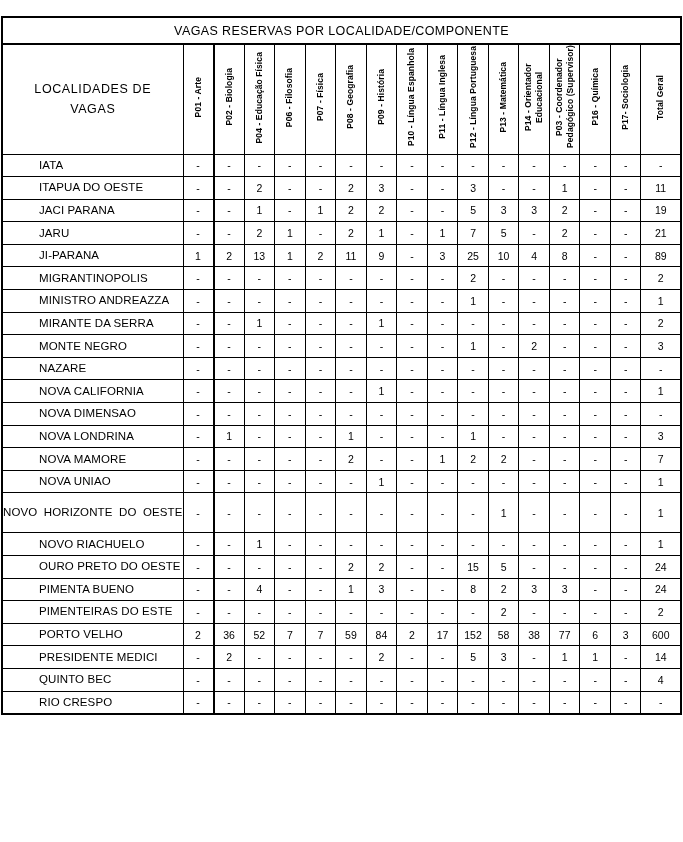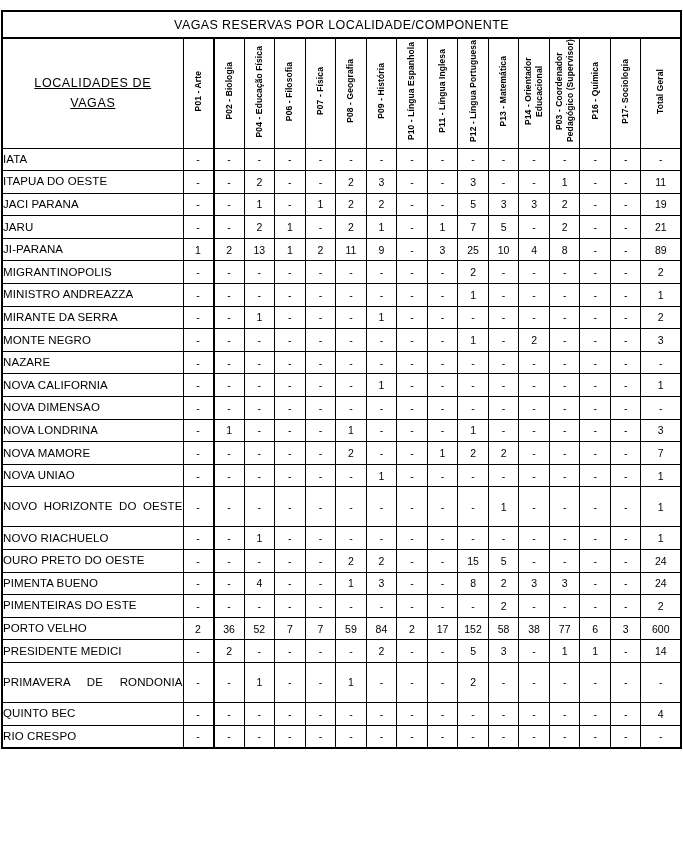--- a/index.html
+++ b/index.html
@@ -20,21 +20,21 @@
     width: 683px;
     height: 842px;
     position: relative;
     box-sizing: border-box;
   }
 
   table.vagas {
     border-collapse: collapse;
     table-layout: fixed;
     width: 681px;
-    margin: 10px 1px 0 1px;
+    margin: 16px 1px 0 1px;
     border: 2px solid #000;
   }
 
   table.vagas td, table.vagas th {
     border: 1px solid #000;
     padding: 0;
     vertical-align: middle;
     font-weight: normal;
     box-sizing: border-box;
   }
@@ -43,21 +43,21 @@
   .title-cell {
     height: 27px;
     text-align: center;
     font-size: 12.5px;
     font-weight: bold;
     letter-spacing: 0.4px;
     border-bottom: 2px solid #000 !important;
   }
 
   
-  .hdr-row { height: 110px; text-decoration: underline; }
+  .hdr-row { height: 110px; }
 
   .hdr-loc {
     text-align: center;
     font-size: 12.5px;
     font-weight: bold;
     letter-spacing: 0.6px;
     line-height: 20px;
     padding: 0 10px;
     vertical-align: middle;
   }
@@ -95,20 +95,21 @@
     text-align: justify;
     text-align-last: justify;
     padding: 2px 6px 2px 7px;
     line-height: 17px;
     letter-spacing: 0.1px;
     white-space: normal;
   }
   td.loc.single {
     text-align: center;
     text-align-last: left;
+    padding-left: 36px;
   }
   td.num {
     text-align: center;
     font-size: 10.5px;
     line-height: 14px;
   }
   td.total {
     text-align: center;
     font-size: 10.5px;
     font-weight: bold;
@@ -578,39 +579,20 @@
           <td class="num dash">-</td>
           <td class="num dash">-</td>
           <td class="num">5</td>
           <td class="num">3</td>
           <td class="num dash">-</td>
           <td class="num">1</td>
           <td class="num">1</td>
           <td class="num dash">-</td>
           <td class="total">14</td>
         </tr>
-        <tr class="data-row tall">
-          <td class="loc">PRIMAVERA DE RONDONIA</td>
-          <td class="num thick-right dash">-</td>
-          <td class="num dash">-</td>
-          <td class="num">1</td>
-          <td class="num dash">-</td>
-          <td class="num dash">-</td>
-          <td class="num">1</td>
-          <td class="num dash">-</td>
-          <td class="num dash">-</td>
-          <td class="num dash">-</td>
-          <td class="num">2</td>
-          <td class="num dash">-</td>
-          <td class="num dash">-</td>
-          <td class="num dash">-</td>
-          <td class="num dash">-</td>
-          <td class="num dash">-</td>
-          <td class="total">-</td>
-        </tr>
         <tr class="data-row">
           <td class="loc single">QUINTO BEC</td>
           <td class="num thick-right dash">-</td>
           <td class="num dash">-</td>
           <td class="num dash">-</td>
           <td class="num dash">-</td>
           <td class="num dash">-</td>
           <td class="num dash">-</td>
           <td class="num dash">-</td>
           <td class="num dash">-</td>

